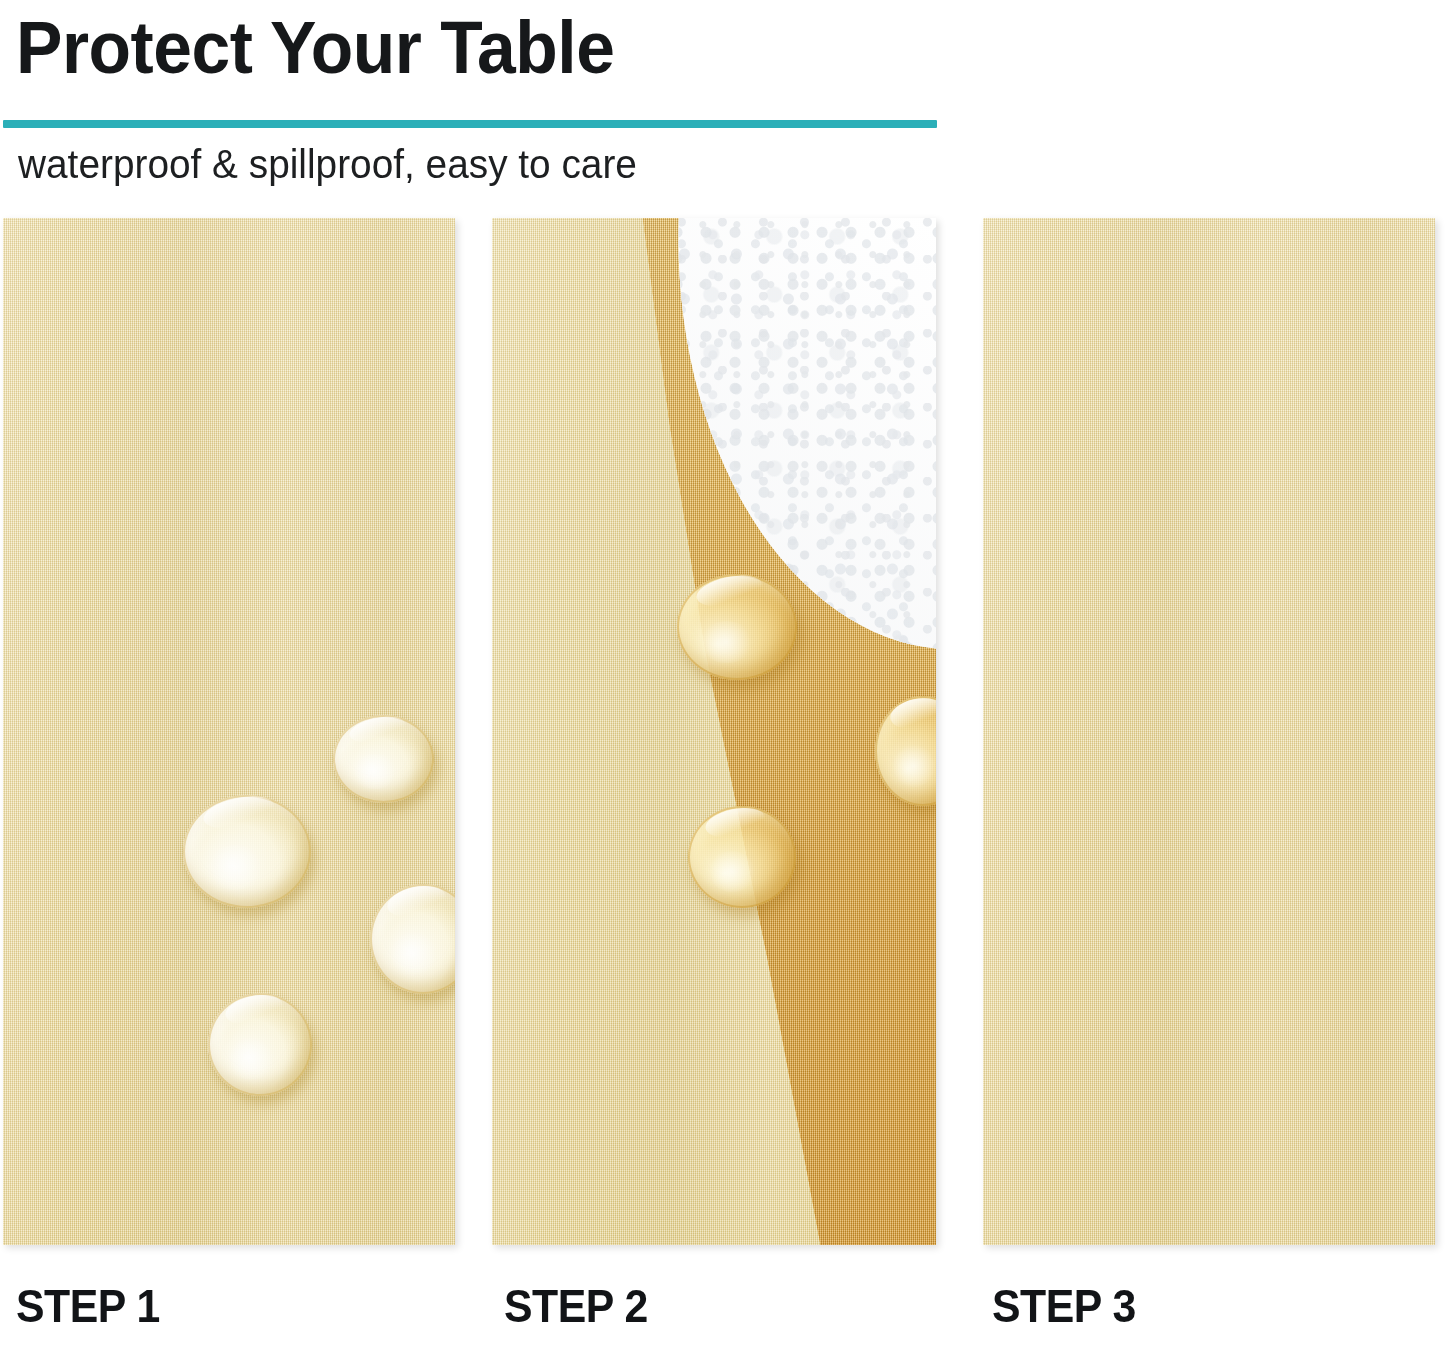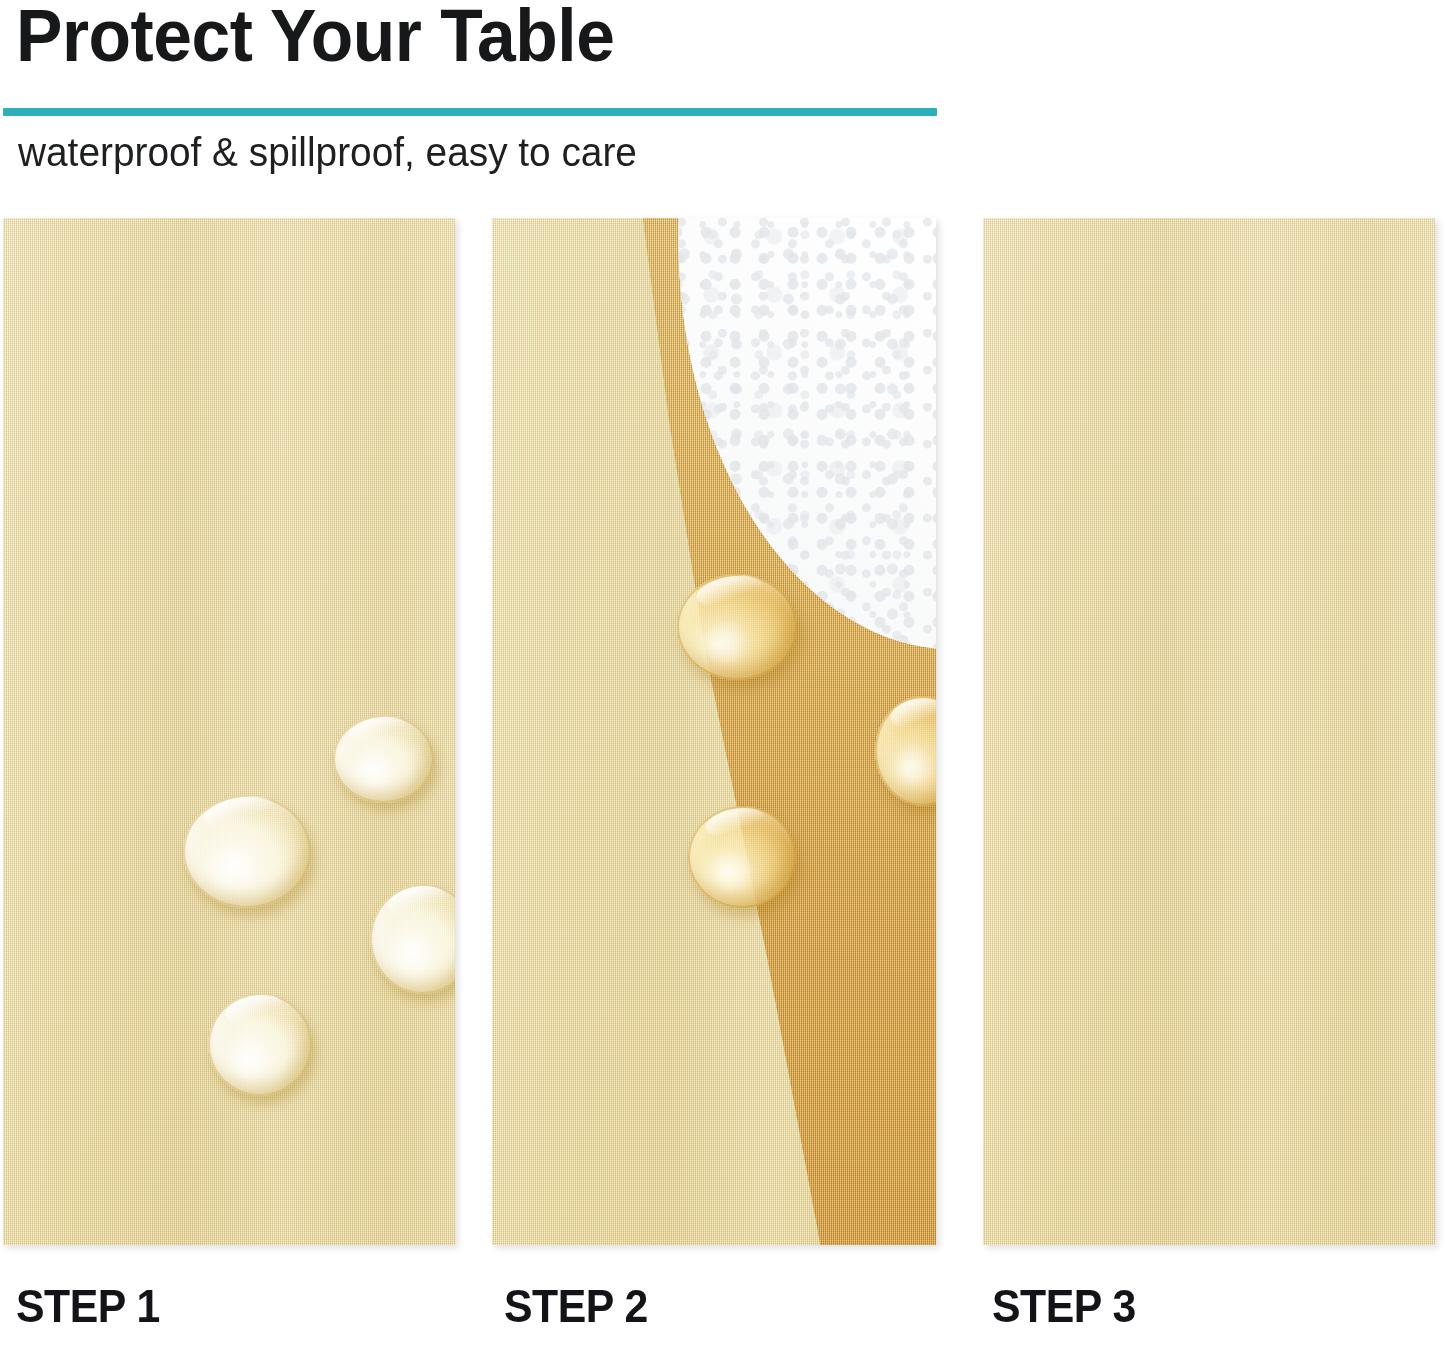--- a/index.html
+++ b/index.html
@@ -12,21 +12,21 @@
     height: 1351px;
     position: relative;
     overflow: hidden;
     font-family: "Liberation Sans", sans-serif;
     -webkit-font-smoothing: antialiased;
   }
 
   
   #header {
     position: absolute;
-    left: 0; top: 3px;
+    left: 0; top: 15px;
     width: 1162px;
     height: 200px;
   }
   #page-title {
     position: absolute;
     left: 16px;
     top: -4px;
     font-size: 74px;
     font-weight: 700;
     letter-spacing: -0.5px;

